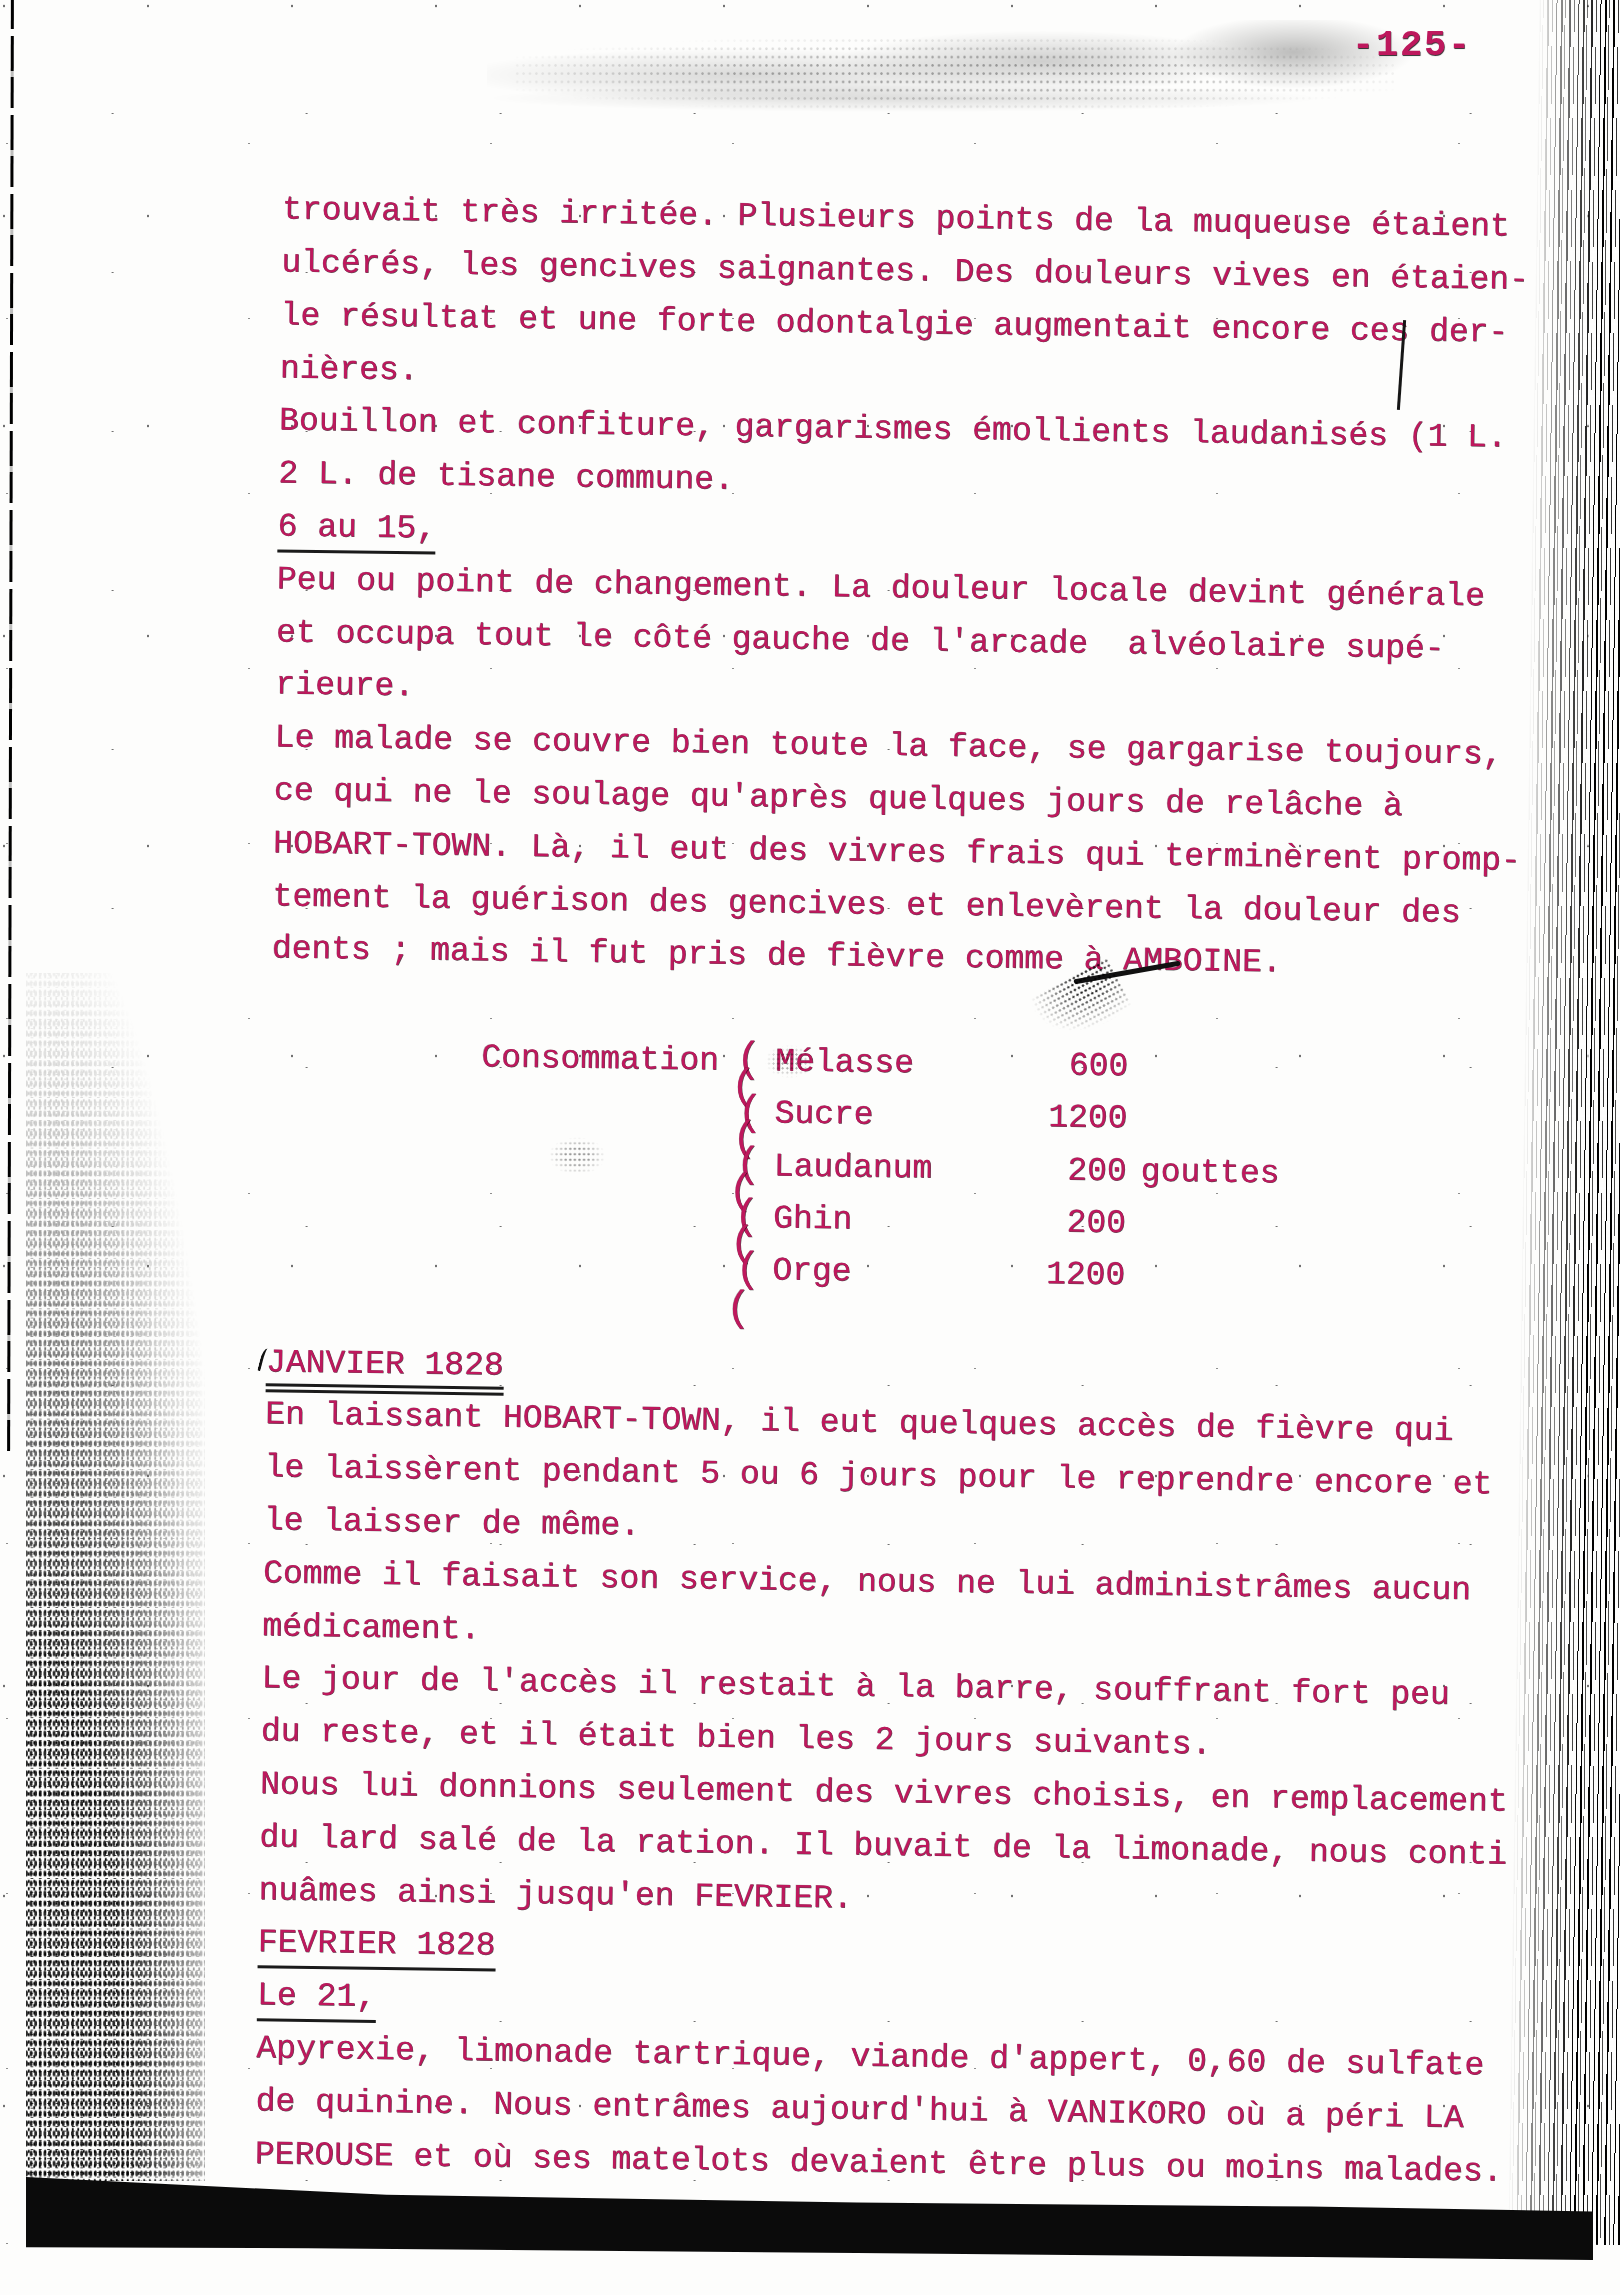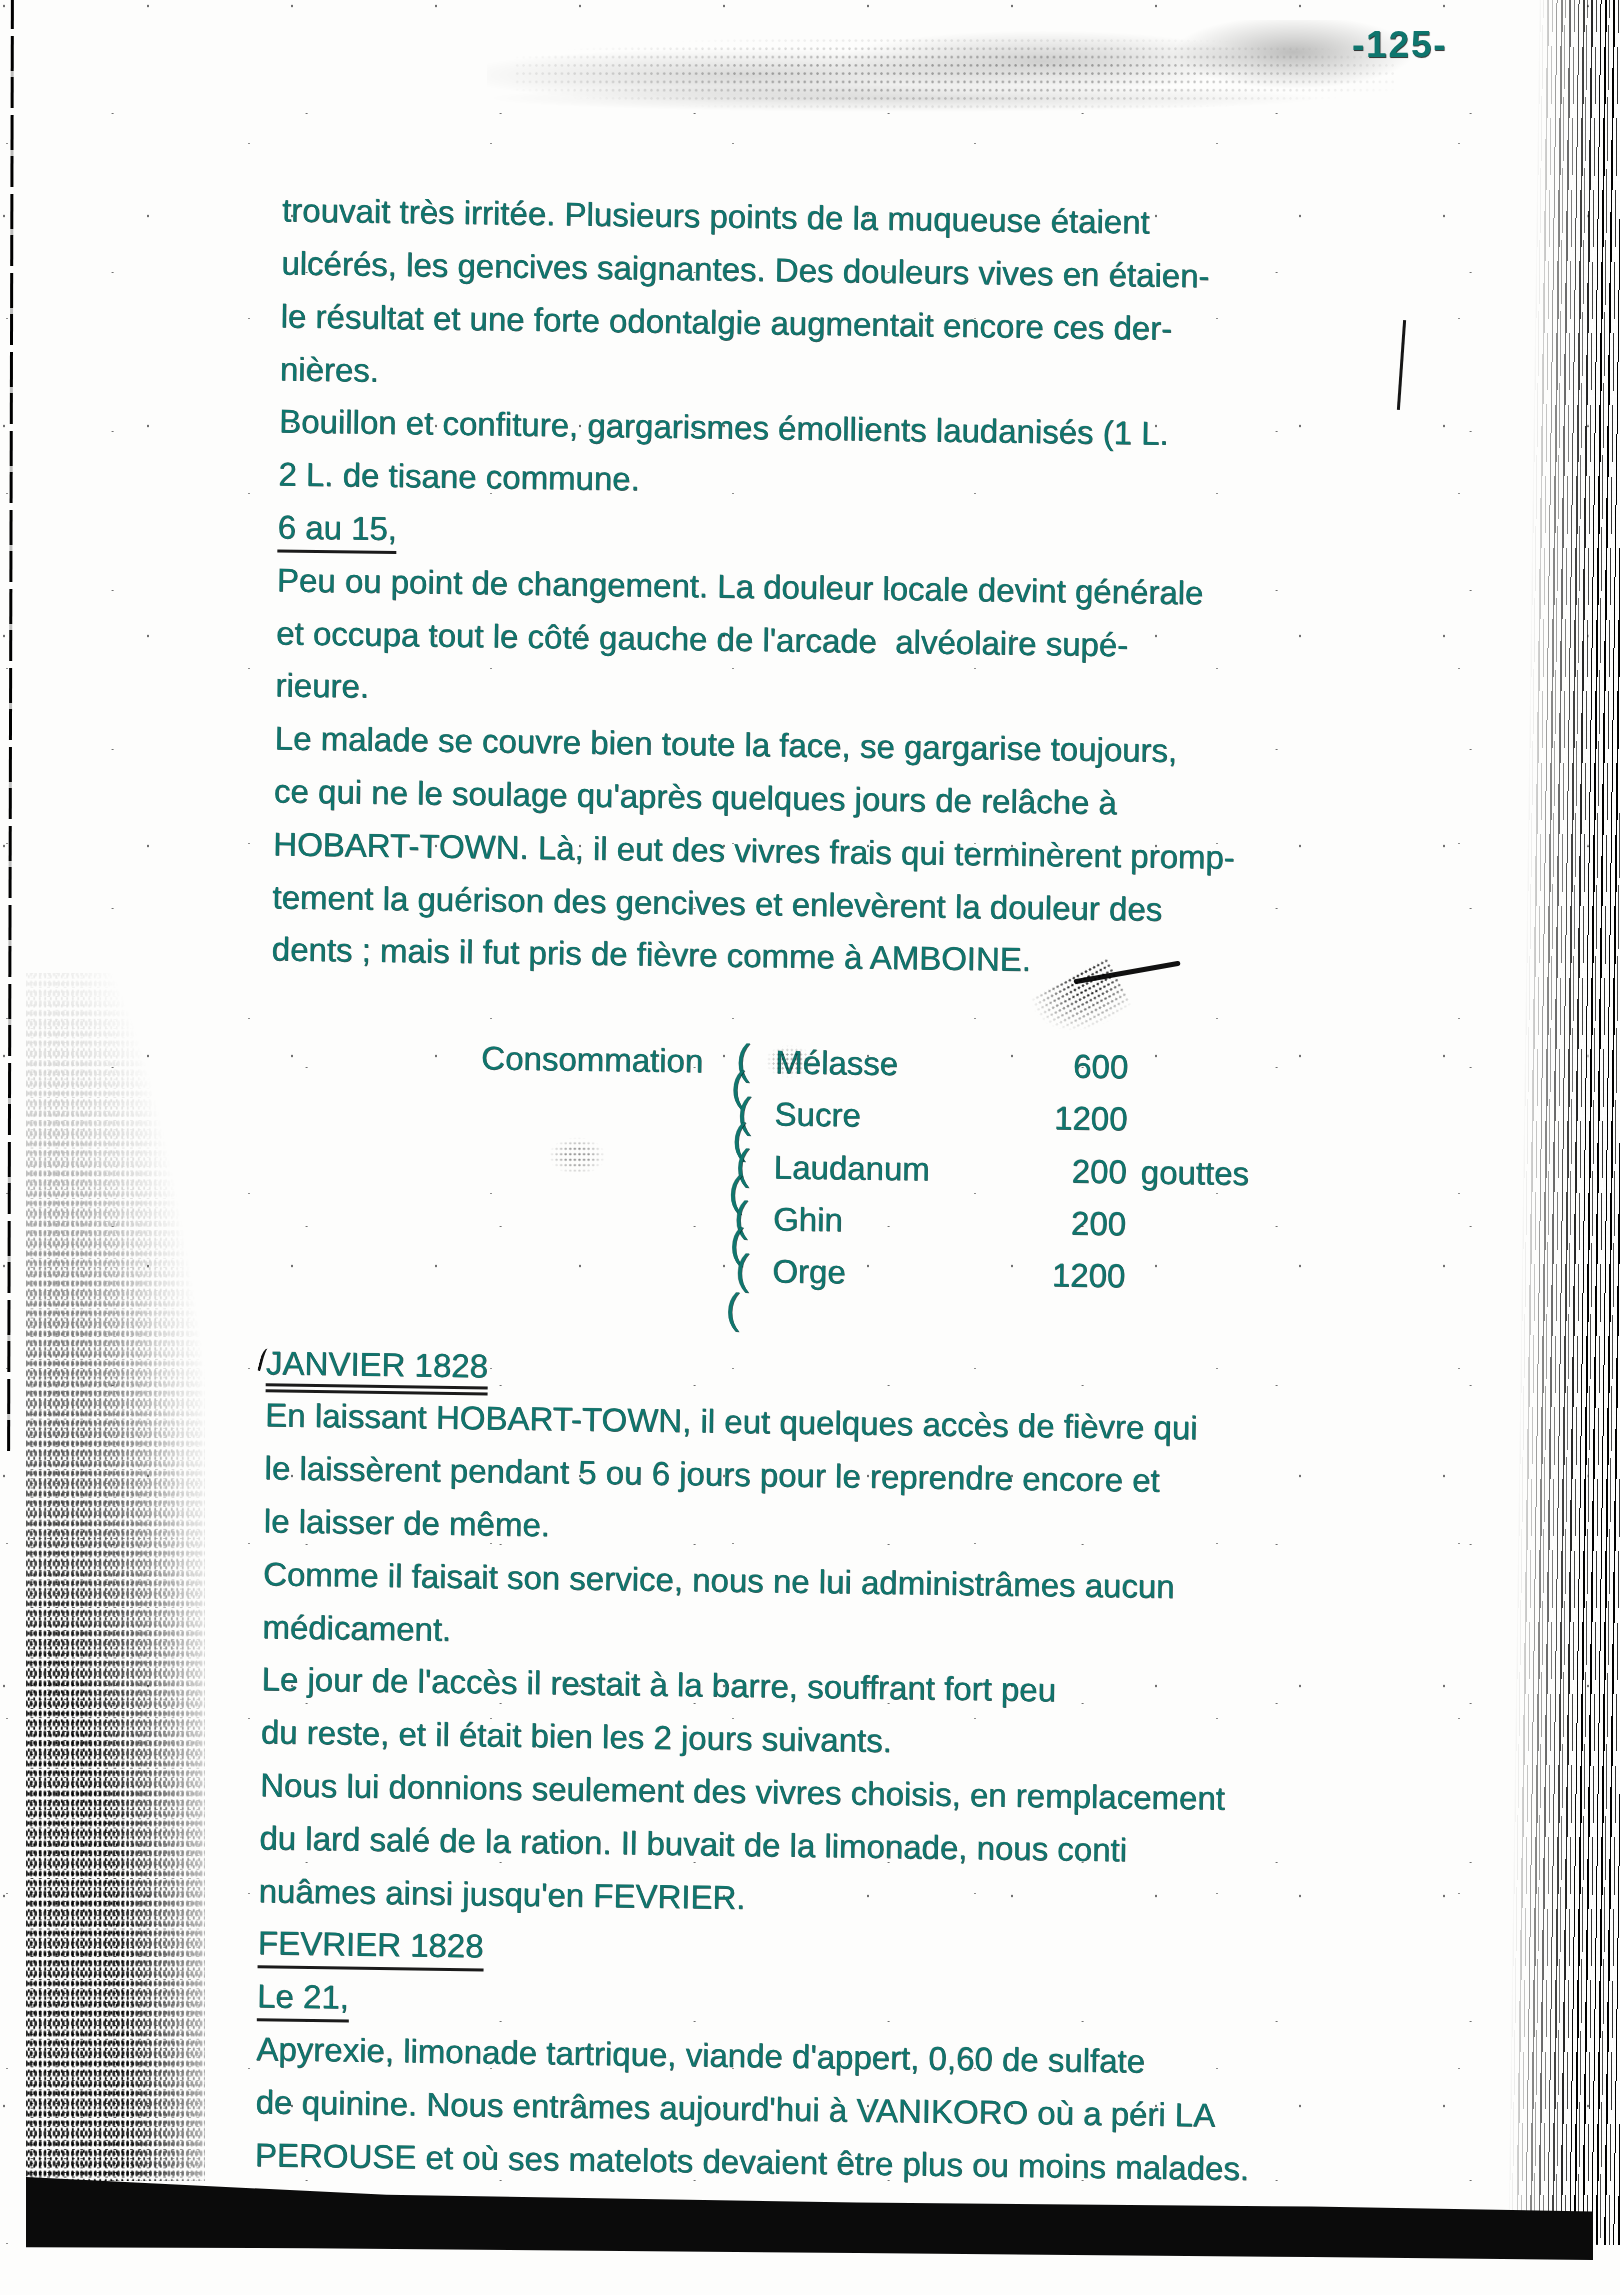--- a/index.html
+++ b/index.html
@@ -1,20 +1,20 @@
 <!DOCTYPE html>
 <html style="font-size:14.7px"><head>
 <meta charset="utf-8">
 <style>
   html,body{margin:0;padding:0;background:#888;}
   .page{
     position:relative;width:1621px;height:2296px;margin:0 auto;
     background:#fdfdfc;overflow:hidden;
-    font-family:Liberation Sans, sans-serif;
-    color:#0f766e;
+    font-family:Liberation Mono, monospace;
+    color:#be185d;
   }
   
   .specks{
     position:absolute;inset:0;pointer-events:none;opacity:.55;
     background-image:
       radial-gradient(#000 0.9px, transparent 1.3px),
       radial-gradient(#000 0.8px, transparent 1.2px),
       radial-gradient(rgba(0,0,0,.8) 1px, transparent 1.4px);
     background-size:194px 159px,144px 210px,242px 175px;
     background-position:15.6px 34px,76px 111px,128px 56px;

